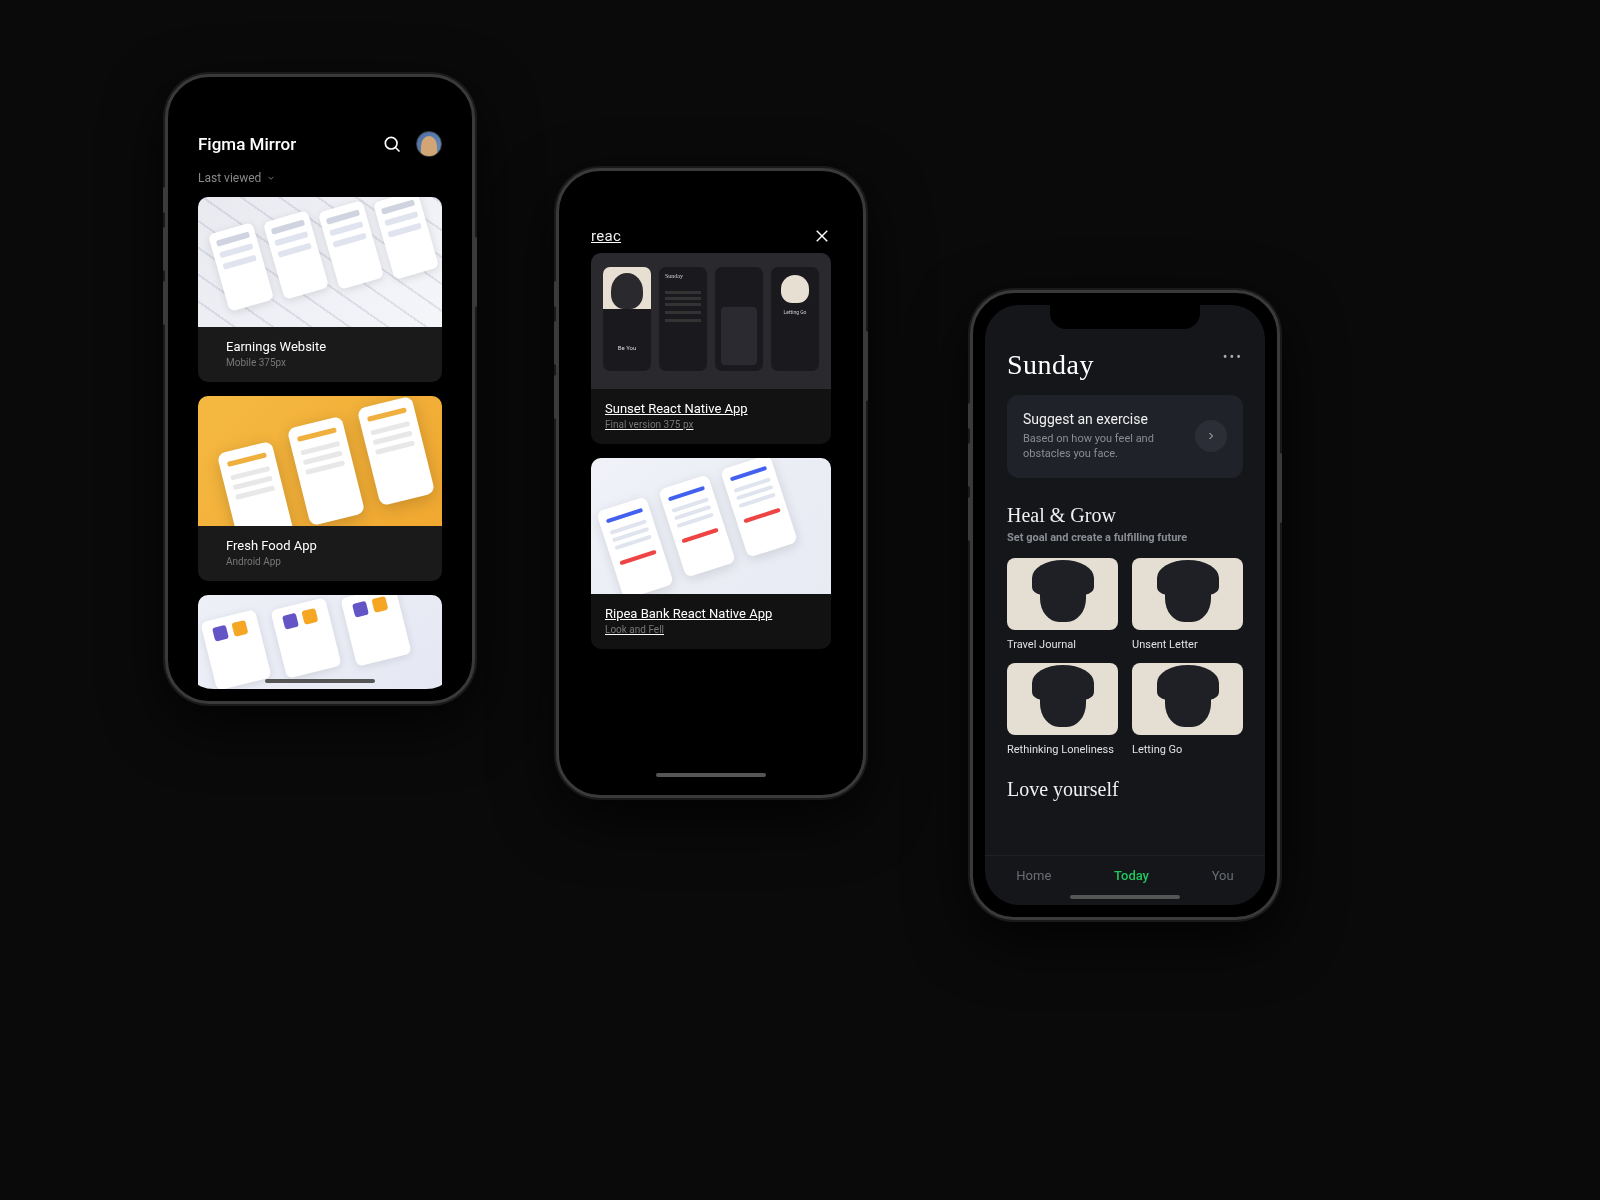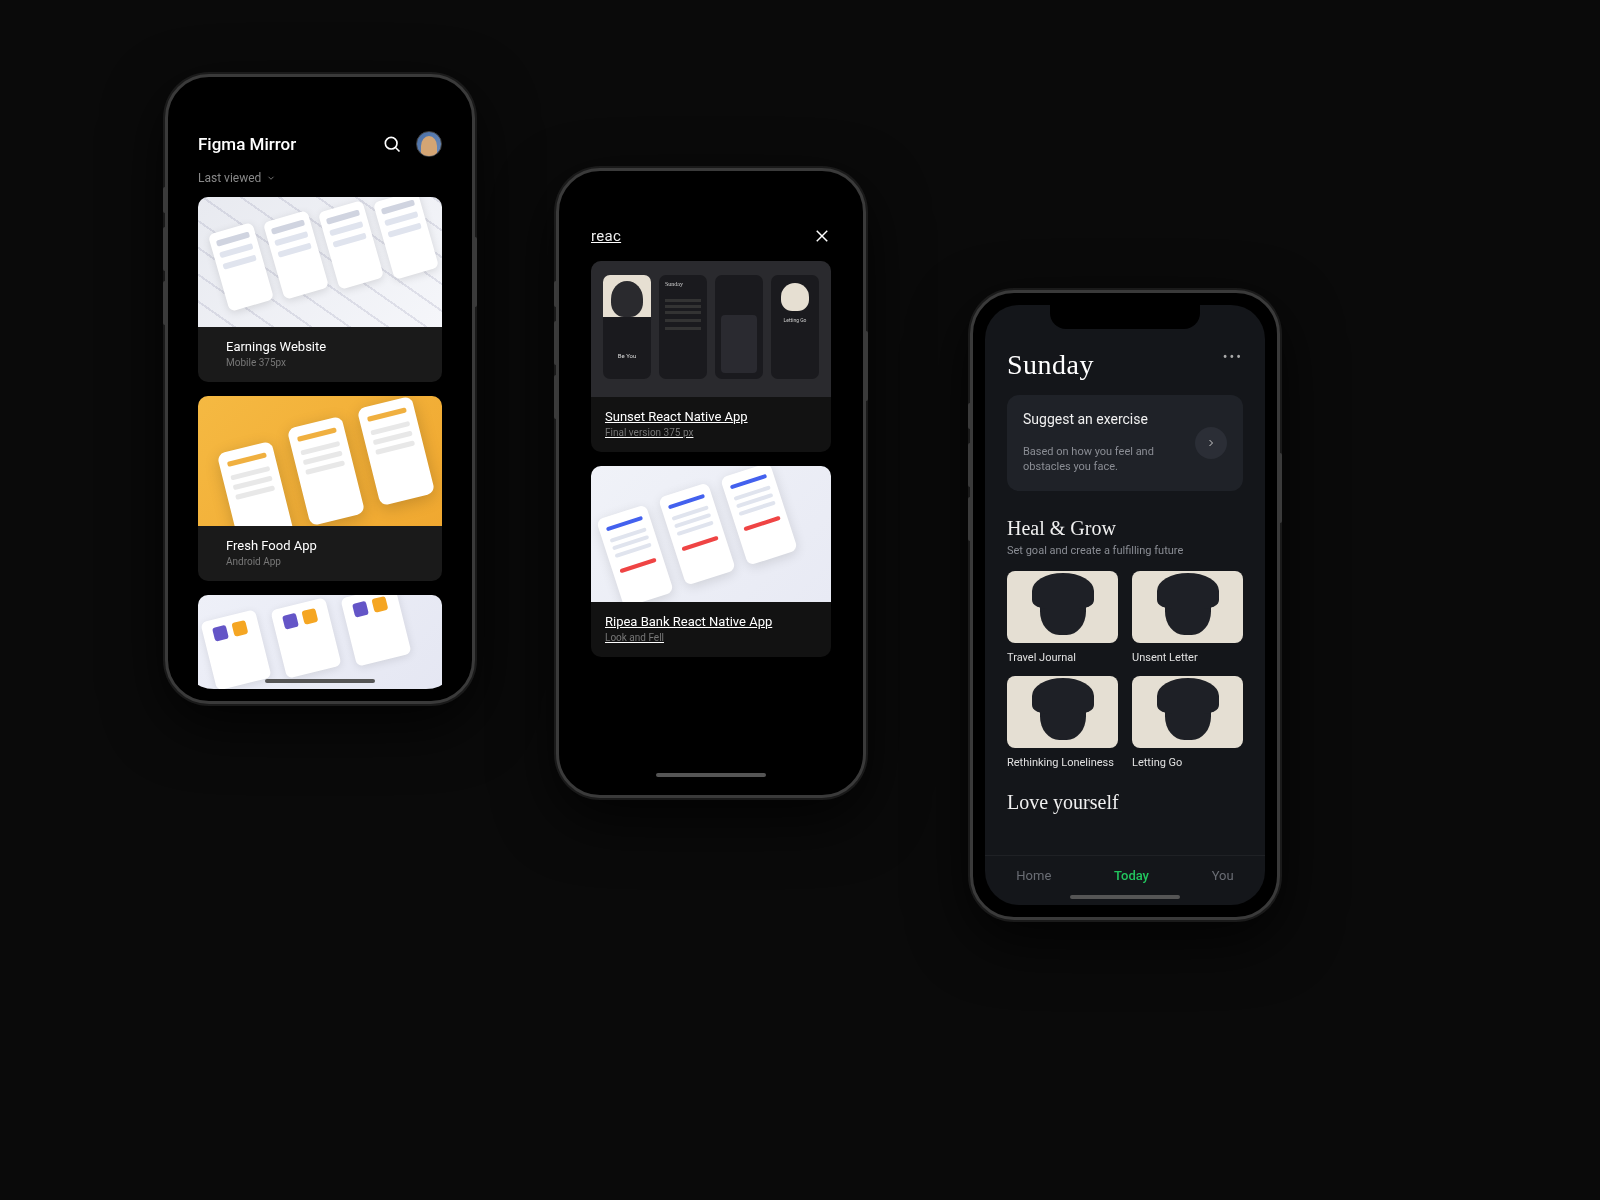--- a/index.html
+++ b/index.html
@@ -98,21 +98,21 @@
 .p1-thumb.third .mini:nth-child(2){left:80px;top:8px;}
 .p1-thumb.third .mini:nth-child(3){left:150px;top:-4px;}
 .p1-thumb.third .mini::after{content:'';position:absolute;top:8px;left:30px;width:14px;height:14px;background:#f5a623;border-radius:3px;box-shadow:-20px 0 0 #6455c7;}
 .p1-meta { padding: 12px 28px 14px; }
 .p1-card-title { font-size: 13px; color: #fff; margin-bottom: 3px; }
 .p1-card-sub { font-size: 10px; color: #777; }
 
 
 .p2 { left: 556px; top: 168px; }
 .p2-content { padding-top: 44px; color: #fff; height: 100%; }
-.p2-search-row { display: flex; align-items: center; justify-content: space-between; padding: 0 20px 16px; text-decoration: underline; }
+.p2-search-row { display: flex; align-items: center; justify-content: space-between; padding: 0 20px 8px; text-decoration: underline; }
 .p2-search-text { font-size: 15px; color: #eee; letter-spacing: 0.3px; }
 .p2-close { width: 18px; height: 18px; }
 .p2-list { padding: 0 20px; display: flex; flex-direction: column; gap: 14px; }
 .p2-card { border-radius: 10px; overflow: hidden; background: #121212; }
 .p2-thumb { height: 136px; position: relative; overflow: hidden; }
 .p2-thumb.sunset { background: #2a2a2e; }
 .p2-thumb.sunset .mini { position:absolute; width:48px; height:104px; border-radius:7px; background:#1a1a1e; top:14px; }
 .p2-thumb.sunset .mini:nth-child(1){left:12px; background:linear-gradient(180deg,#e6dfd2 40%,#1a1a1e 40%);}
 .p2-thumb.sunset .mini:nth-child(1)::before{content:'';position:absolute;top:6px;left:8px;width:32px;height:36px;background:#2a2a2e;border-radius:50% 50% 40% 40%;}
 .p2-thumb.sunset .mini:nth-child(1)::after{content:'Be You';position:absolute;bottom:20px;left:0;right:0;text-align:center;color:#ddd;font-size:6px;}
@@ -139,28 +139,28 @@
 .p3-content { padding-top: 38px; color: #fff; height: 100%; background: #14161a; display:flex; flex-direction:column; }
 .p3-header { display: flex; align-items: flex-start; justify-content: space-between; padding: 6px 22px 14px; }
 .p3-title { font-family: Georgia, 'Times New Roman', serif; font-size: 28px; font-weight: 400; letter-spacing: 0.5px; }
 .p3-more { letter-spacing: 2px; color: #aaa; font-size: 14px; }
 .p3-scroll { padding: 0 22px; flex: 1; overflow: hidden; }
 .p3-suggest {
   background: #1f2228; border-radius: 12px; padding: 16px 16px;
   display: flex; align-items: center; gap: 12px; margin-bottom: 26px;
 }
 .p3-suggest-text { flex: 1; }
-.p3-suggest-title { font-size: 14px; color: #f0f0f0; margin-bottom: 17px; }
+.p3-suggest-title { font-size: 14px; color: #f0f0f0; margin-bottom: 4px; }
 .p3-suggest-sub { font-size: 11px; color: #8a8d94; line-height: 1.4; }
 .p3-suggest-btn {
   width: 32px; height: 32px; border-radius: 50%; background: #2b2e36;
   display: flex; align-items: center; justify-content: center;
 }
 .p3-section-title { font-family: Georgia, serif; font-size: 20px; margin-bottom: 4px; color: #f0f0f0;}
-.p3-section-sub { font-size: 11px; color: #8a8d94; margin-bottom: 14px; }
+.p3-section-sub { font-size: 11px; color: #8a8d94; margin-bottom: 14px; font-weight: bold; }
 .p3-grid { display: grid; grid-template-columns: 1fr 1fr; gap: 12px 14px; margin-bottom: 22px; }
 .p3-tile-img {
   height: 72px; border-radius: 8px; background: #e5dfd3; position: relative; overflow: hidden; margin-bottom: 8px;
 }
 .p3-tile-img .head {
   position:absolute; width:46px; height:56px; background:#1e2026; border-radius:48% 48% 42% 42%;
   left:50%; transform:translateX(-50%); top:8px;
 }
 .p3-tile-img .head::after{
   content:''; position:absolute; top:-6px; left:-8px; right:-8px; height:36px;

